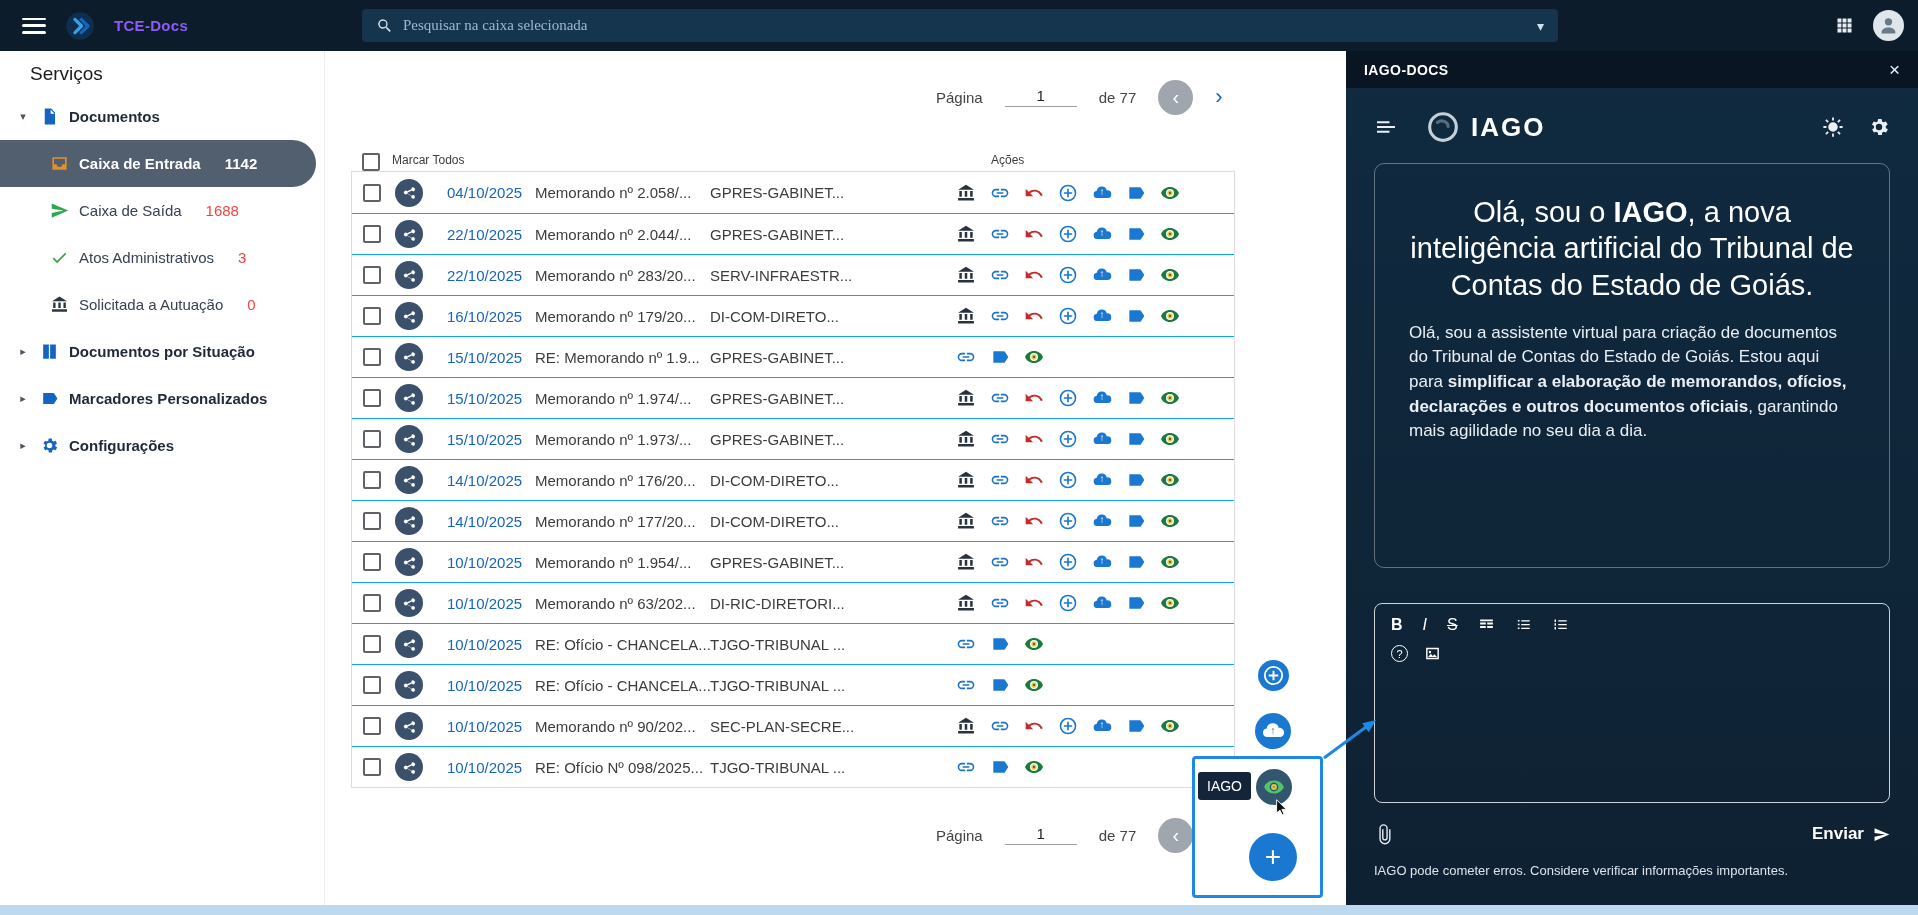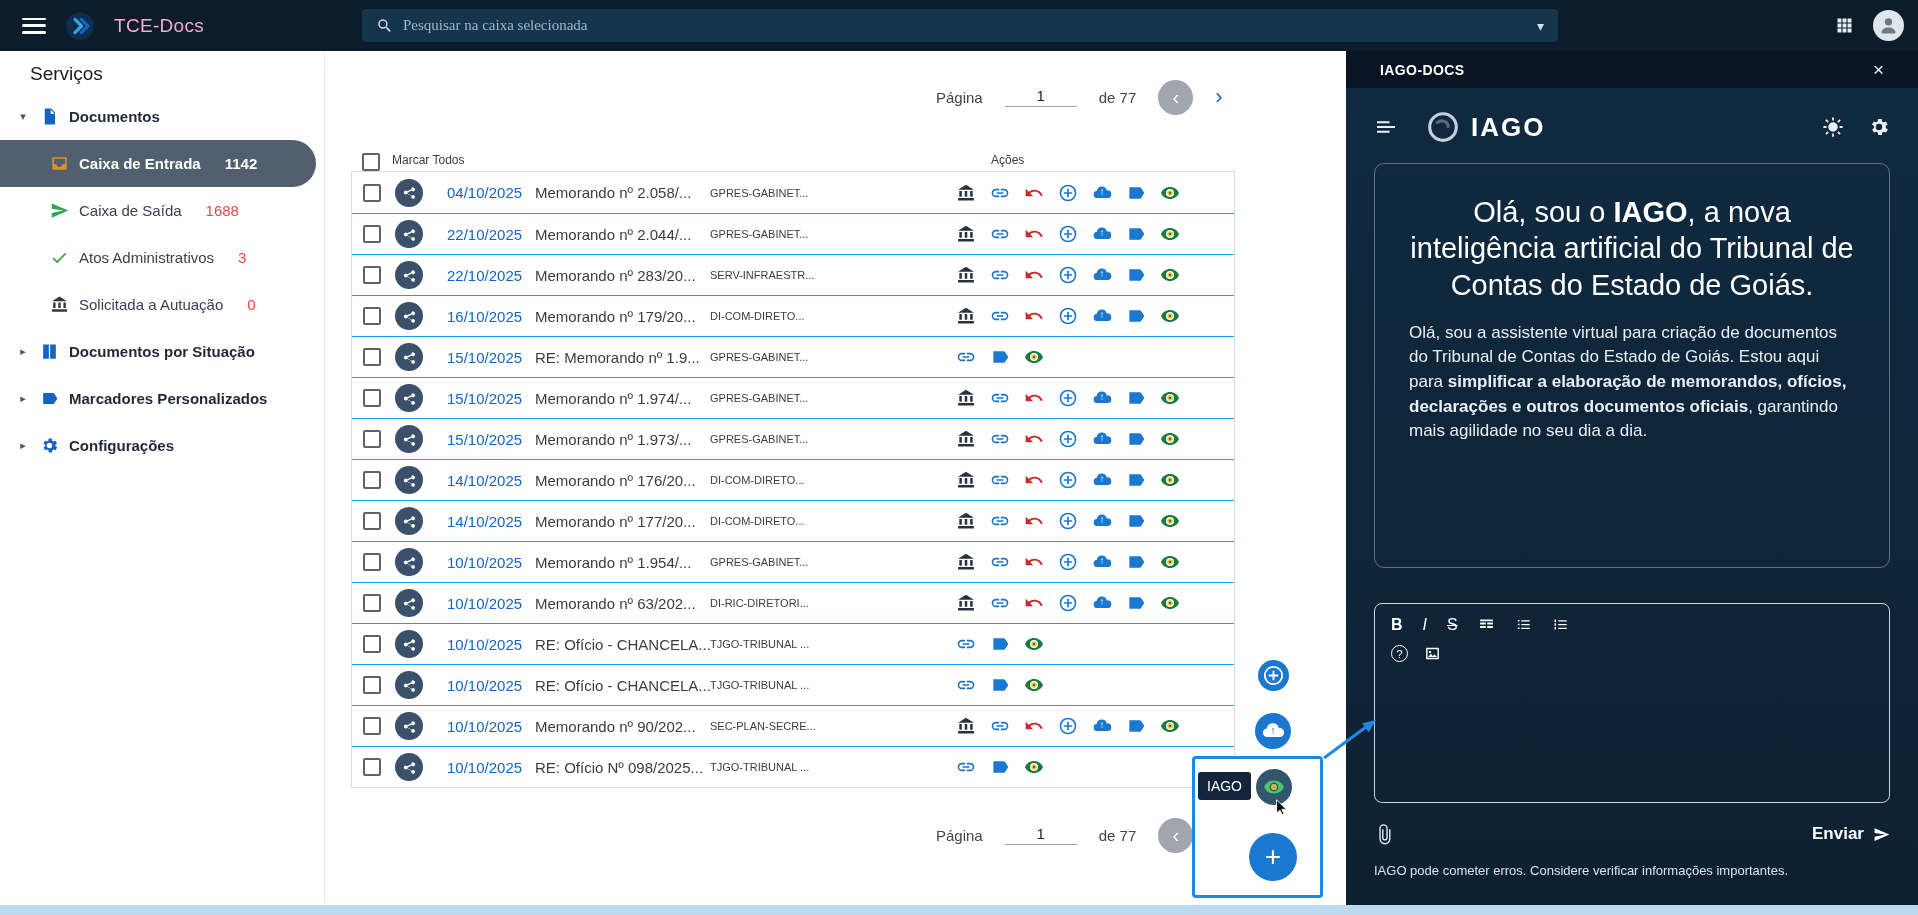--- a/index.html
+++ b/index.html
@@ -5,21 +5,21 @@
   *{margin:0;padding:0;box-sizing:border-box}
   html,body{width:1918px;height:915px;overflow:hidden;background:#fff;font-family:"Liberation Sans",sans-serif}
   .app{position:relative;width:1918px;height:915px;background:#fff}
   svg.i{display:block;width:100%;height:100%;fill:currentColor}
 
   
   .topbar{position:absolute;left:0;top:0;right:0;height:51px;background:var(--dark,#0c1c2b);z-index:6;display:flex;align-items:center;padding:0 22px;gap:18px}
   .burger{width:24px;height:16px;display:flex;flex-direction:column;justify-content:space-between;cursor:pointer}
   .burger span{height:2.6px;background:#fff;border-radius:2px}
   .applogo{width:32px;height:32px}
-  .apptitle{color:#f9a8d4;font-size:19px;font-weight:400;letter-spacing:.3px}
+  .apptitle{color:#8b5cf6;font-size:15px;font-weight:700;letter-spacing:.3px}
   .searchwrap{position:absolute;left:362px;top:9px;width:1196px;height:33px;background:#15344d;border-radius:4px;display:flex;align-items:center;padding:0 14px;gap:10px}
   .searchwrap .sic{width:17px;height:17px;color:#cfe0ee}
   .searchwrap input{flex:1;background:transparent;border:none;outline:none;color:#fde047;font-size:15px;font-family:Liberation Serif, serif}
   .searchwrap input::placeholder{color:#9fb8cc}
   .searchcaret{color:#cfe0ee;font-size:14px;cursor:pointer}
   .top-right{position:absolute;right:14px;top:0;height:51px;display:flex;align-items:center;gap:18px}
   .gridic{width:21px;height:21px;color:#e6edf3;cursor:pointer}
   .avatar{width:31px;height:31px;border-radius:50%;background:#dfe6ec;color:#64748291;display:flex;align-items:center;justify-content:center;cursor:pointer}
   .avatar .pi{width:21px;height:21px;color:#6b7a88}
 
@@ -51,21 +51,21 @@
   .thead .acoes{position:absolute;left:640px;color:#3c3c3c}
   .cb{width:18px;height:18px;border:2px solid #5f6368;border-radius:2px;background:#fff;flex:0 0 18px;cursor:pointer}
   .table{position:absolute;left:27px;top:120px;width:884px;border:1px solid #dcdcdc}
   .trow{display:flex;align-items:center;height:41px;background:#fff}
   .trow + .trow{border-top:1px solid #0ea5e9}
   .trow .cb{margin-left:11px}
   .rav{width:28px;height:28px;border-radius:50%;background:#3a506b;margin-left:14px;display:flex;align-items:center;justify-content:center;flex:0 0 28px}
   .rav .si{width:15px;height:15px;color:#fff}
   .c-date{margin-left:24px;width:88px;font-size:15px;color:var(--link,#1565c0);font-weight:500;cursor:pointer;white-space:nowrap}
   .c-title{width:175px;font-size:15px;color:#3c3c3c;white-space:nowrap;overflow:hidden;cursor:pointer}
-  .c-sender{width:175px;font-size:11px;color:#3c3c3c;white-space:nowrap;overflow:hidden}
+  .c-sender{width:175px;font-size:15px;color:#3c3c3c;white-space:nowrap;overflow:hidden}
   .acts{margin-left:70px;display:flex;align-items:center;gap:12px}
   .ai{width:22px;height:22px;display:flex;align-items:center;justify-content:center;cursor:pointer;position:relative}
   .ai svg.i{width:20px;height:20px}
   .a-bank{color:var(--bankdark,#26323e)}
   .a-link{color:#1a73c9}
   .a-undo{color:var(--danger,#c62a2a)}
   .a-plus{color:#1b78d0}
   .a-cloud{color:#1b78d0}
   .a-tag{color:#1b78d0}
   .a-eye{color:var(--eyegreen,#1d7a3f)}
@@ -81,21 +81,21 @@
   .fab-box{position:absolute;left:1192px;top:756px;width:131px;height:142px;background:#fff;border:3px solid var(--highlight,#1e88e5);border-radius:4px;z-index:5}
   .iago-tip{position:absolute;left:1198px;top:772px;background:#14253b;color:#fff;font-size:14px;padding:6px 9px;border-radius:3px;z-index:6}
   .fab-eye{left:1256px;top:769px;width:36px;height:36px;background:#32566e;z-index:6}
   .fab-eye svg.i{width:22px;height:22px;color:#52c46a}
   .fab-big{left:1249px;top:833px;width:48px;height:48px;font-size:28px;font-weight:400;z-index:6}
   .cursor{position:absolute;left:1272px;top:796px;width:22px;height:24px;z-index:7;pointer-events:none}
   .connector{position:absolute;left:1318px;top:710px;width:84px;height:58px;z-index:7;pointer-events:none}
 
   
   .panel{position:absolute;left:1346px;top:51px;right:0;bottom:10px;background:linear-gradient(180deg,#102a40,var(--panel,#0e2132));color:#fff;z-index:3}
-  .panel-titlebar{height:37px;background:var(--panelbar,#091523);display:flex;align-items:center;padding:0 34px;font-size:14px;font-weight:700;letter-spacing:.4px}
+  .panel-titlebar{height:37px;background:var(--panelbar,#091523);display:flex;align-items:center;padding:0 18px;font-size:14px;font-weight:700;letter-spacing:.4px}
   .panel-titlebar .sp{flex:1}
   .panel-close{font-size:19px;color:#e9eff5;cursor:pointer;background:none;border:none;font-family:inherit}
   .panel-head{position:absolute;left:28px;right:28px;top:55px;height:42px;display:flex;align-items:center}
   .ph-menu{width:24px;height:24px;color:#e9eff5;cursor:pointer}
   .iago-logo{display:flex;align-items:center;gap:11px;margin-left:28px}
   .iago-logo .ring{width:34px;height:34px}
   .iago-logo .lt{font-size:26px;font-weight:600;letter-spacing:2px;color:#fff}
   .ph-sp{flex:1}
   .ph-ic{width:22px;height:22px;color:#e9eff5;cursor:pointer}
   .ph-ic + .ph-ic{margin-left:24px}

